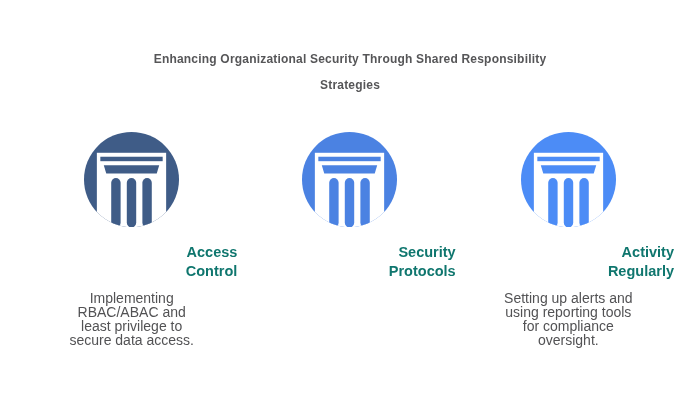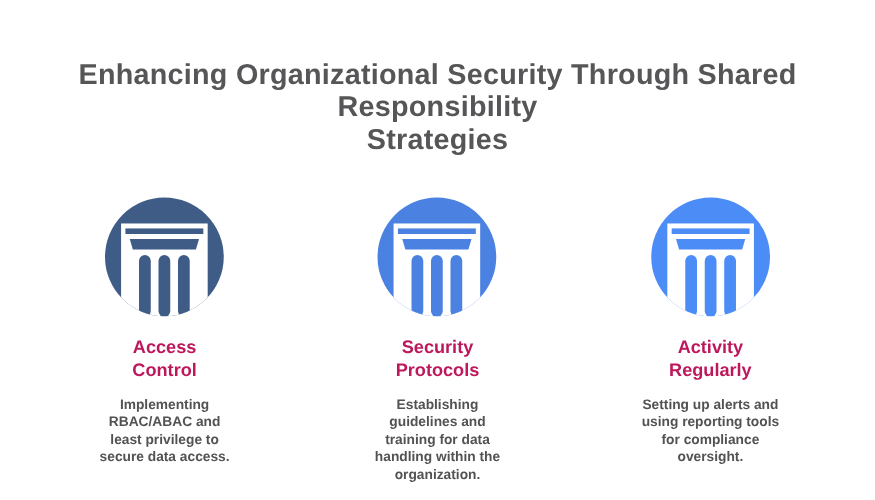--- a/index.html
+++ b/index.html
@@ -7,21 +7,21 @@
   body {
     width: 700px;
     height: 400px;
     background: #ffffff;
     overflow: hidden;
     font-family: "Liberation Sans", sans-serif;
   }
   .page-title {
     margin: 46px 24px 0;
     text-align: center;
-    font-size: 23px;
+    font-size: 12px;
     font-weight: bold;
     line-height: 26px;
     letter-spacing: 0.2px;
     color: #565658;
     white-space: pre-line;
   }
   .cards {
     display: flex;
     gap: 7px;
     padding: 0 26px;
@@ -39,30 +39,30 @@
     border-radius: 50%;
     background-color: currentColor;
     overflow: hidden;
   }
   .circle svg { display: block; }
   .card-heading {
     margin: 16px 0 0;
     font-size: 14.5px;
     font-weight: bold;
     line-height: 18.5px;
-    color: #be185d;
+    color: #0f766e;
     white-space: pre-line;
+    text-align: right;
   }
   .card-desc {
     margin: 11px 0 0;
-    font-size: 11px;
+    font-size: 14px;
     line-height: 14px;
     color: #525254;
     white-space: pre-line;
-    font-weight: bold;
   }
 </style>
 </head>
 <body>
 
 <h1 class="page-title">Enhancing Organizational Security Through Shared Responsibility
 Strategies</h1>
 
 <div class="cards">
 
@@ -92,25 +92,20 @@
         <rect x="13" y="21" width="70" height="75" fill="#ffffff"></rect>
         <rect x="16.5" y="25" width="63" height="4.5" fill="currentColor"></rect>
         <polygon points="20,33.5 76,33.5 73.5,42 22.5,42" fill="currentColor"></polygon>
         <rect x="27.5" y="46.5" width="9.5" height="50" rx="4.75" fill="currentColor"></rect>
         <rect x="43.25" y="46.5" width="9.5" height="50" rx="4.75" fill="currentColor"></rect>
         <rect x="59" y="46.5" width="9.5" height="50" rx="4.75" fill="currentColor"></rect>
       </svg>
     </div>
     <h3 class="card-heading">Security
 Protocols</h3>
-    <p class="card-desc">Establishing
-guidelines and
-training for data
-handling within the
-organization.</p>
   </div>
 
   <div class="card">
     <div class="circle" style="color: rgb(76, 140, 246);">
       <svg viewBox="0 0 96 96" width="95" height="95" aria-hidden="true">
         <rect x="13" y="21" width="70" height="75" fill="#ffffff"></rect>
         <rect x="16.5" y="25" width="63" height="4.5" fill="currentColor"></rect>
         <polygon points="20,33.5 76,33.5 73.5,42 22.5,42" fill="currentColor"></polygon>
         <rect x="27.5" y="46.5" width="9.5" height="50" rx="4.75" fill="currentColor"></rect>
         <rect x="43.25" y="46.5" width="9.5" height="50" rx="4.75" fill="currentColor"></rect>

